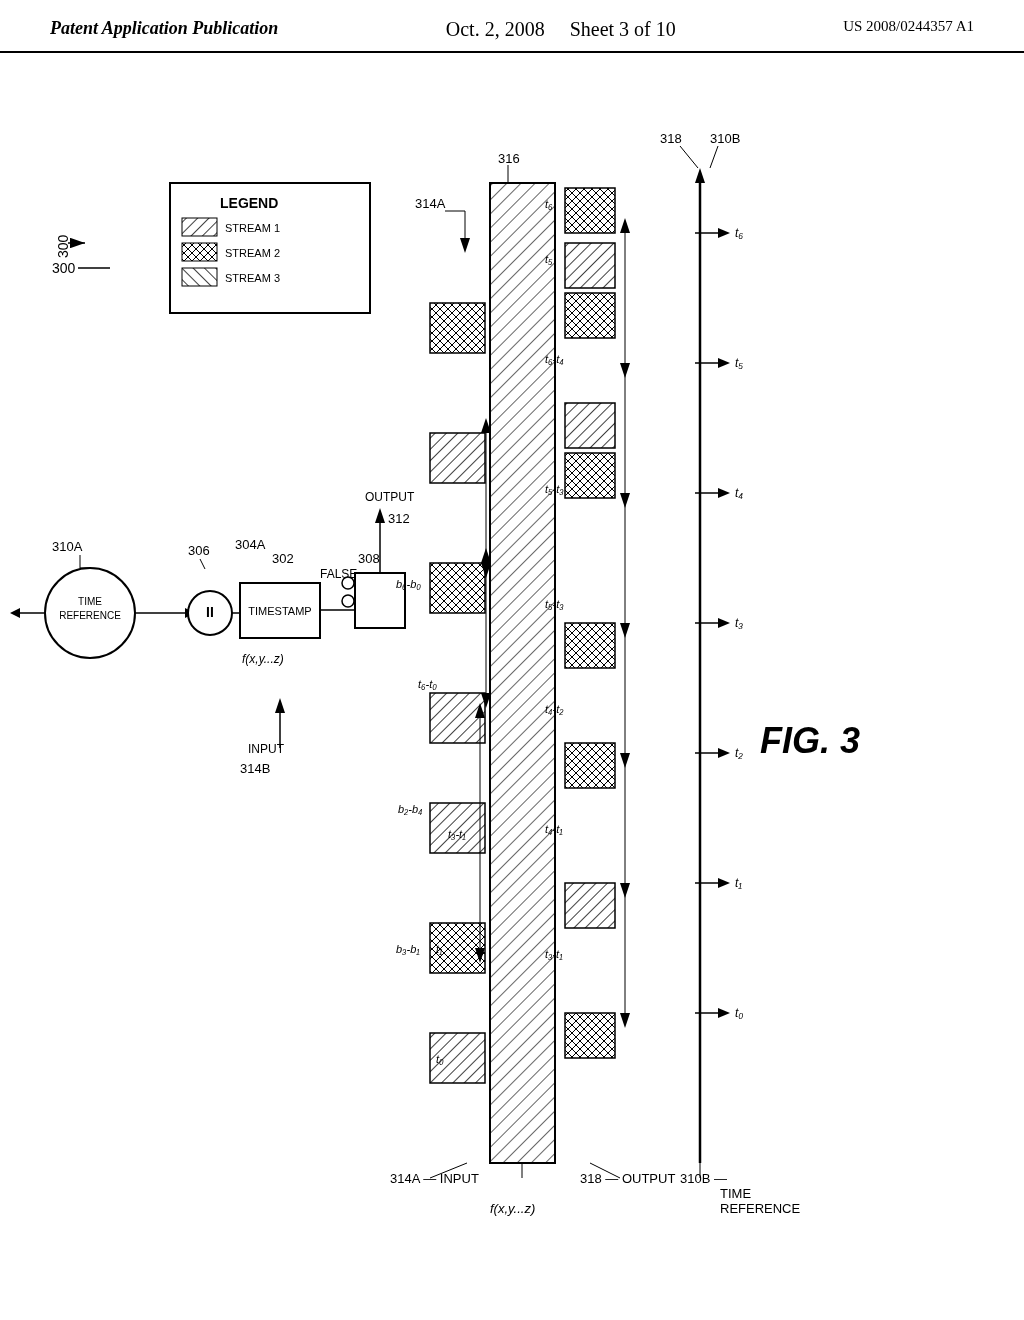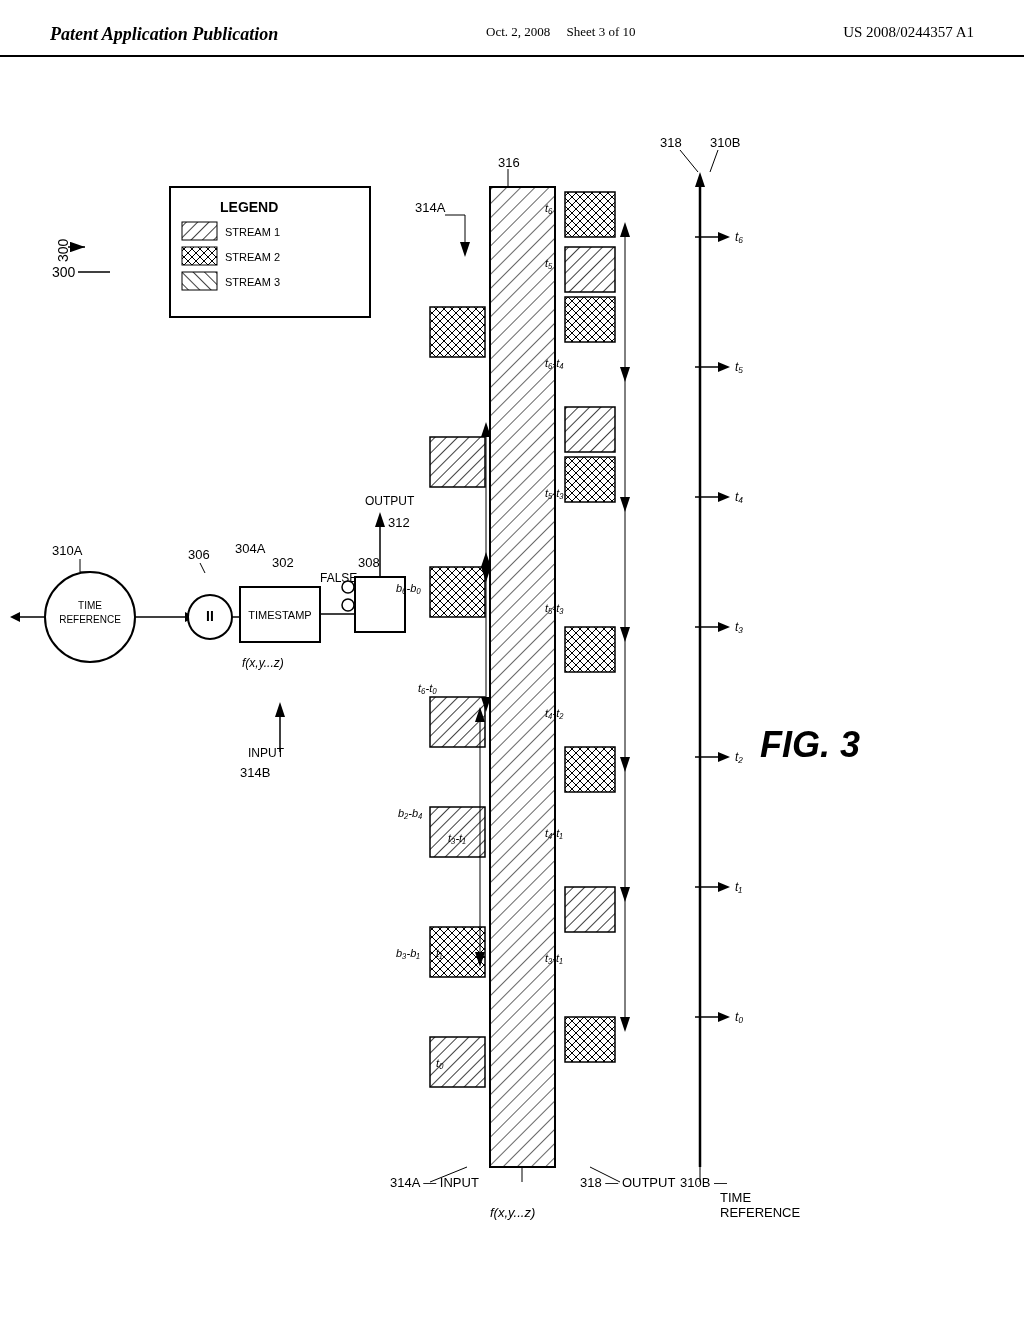--- a/index.html
+++ b/index.html
@@ -9,32 +9,32 @@
       background: #fff;
       font-family: 'Times New Roman', Times, serif;
       overflow: hidden;
       position: relative;
     }
 
     .page-header {
       display: flex;
       justify-content: space-between;
       align-items: flex-start;
-      padding: 24px 50px 10px 50px;
+      padding: 18px 50px 10px 50px;
       border-bottom: 2px solid #000;
     }
 
     .header-left {
       font-size: 18px;
       font-weight: bold;
       font-style: italic;
     }
 
     .header-center {
-      font-size: 13px;
+      font-size: 20px;
       text-align: center;
     }
 
     .header-right {
       font-size: 15px;
       text-align: left;
     }
 
     .diagram-area {
       position: relative;

